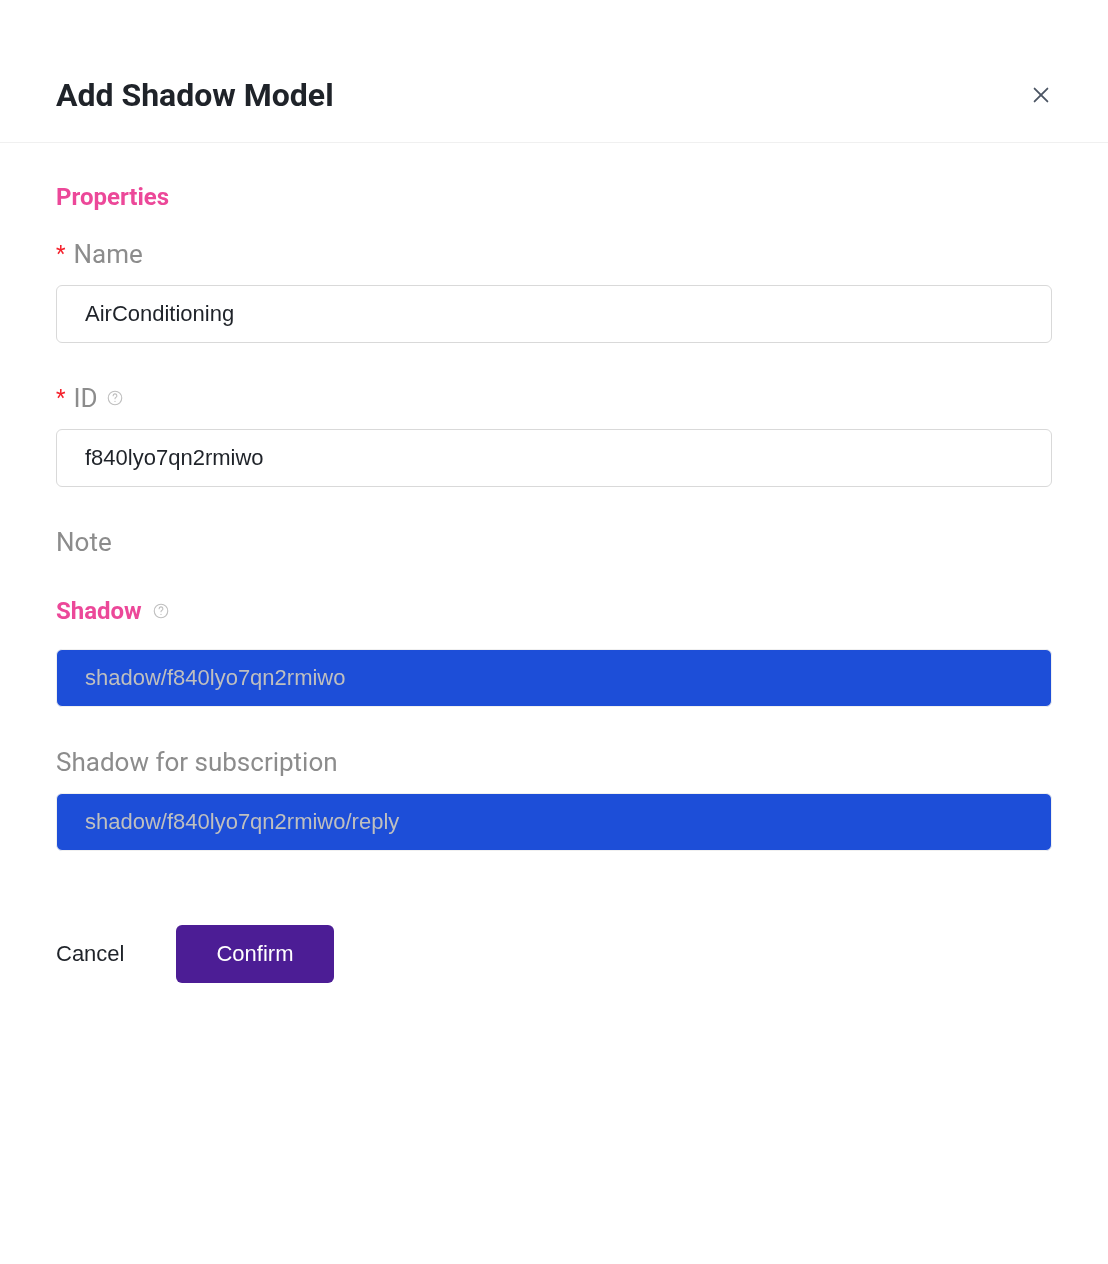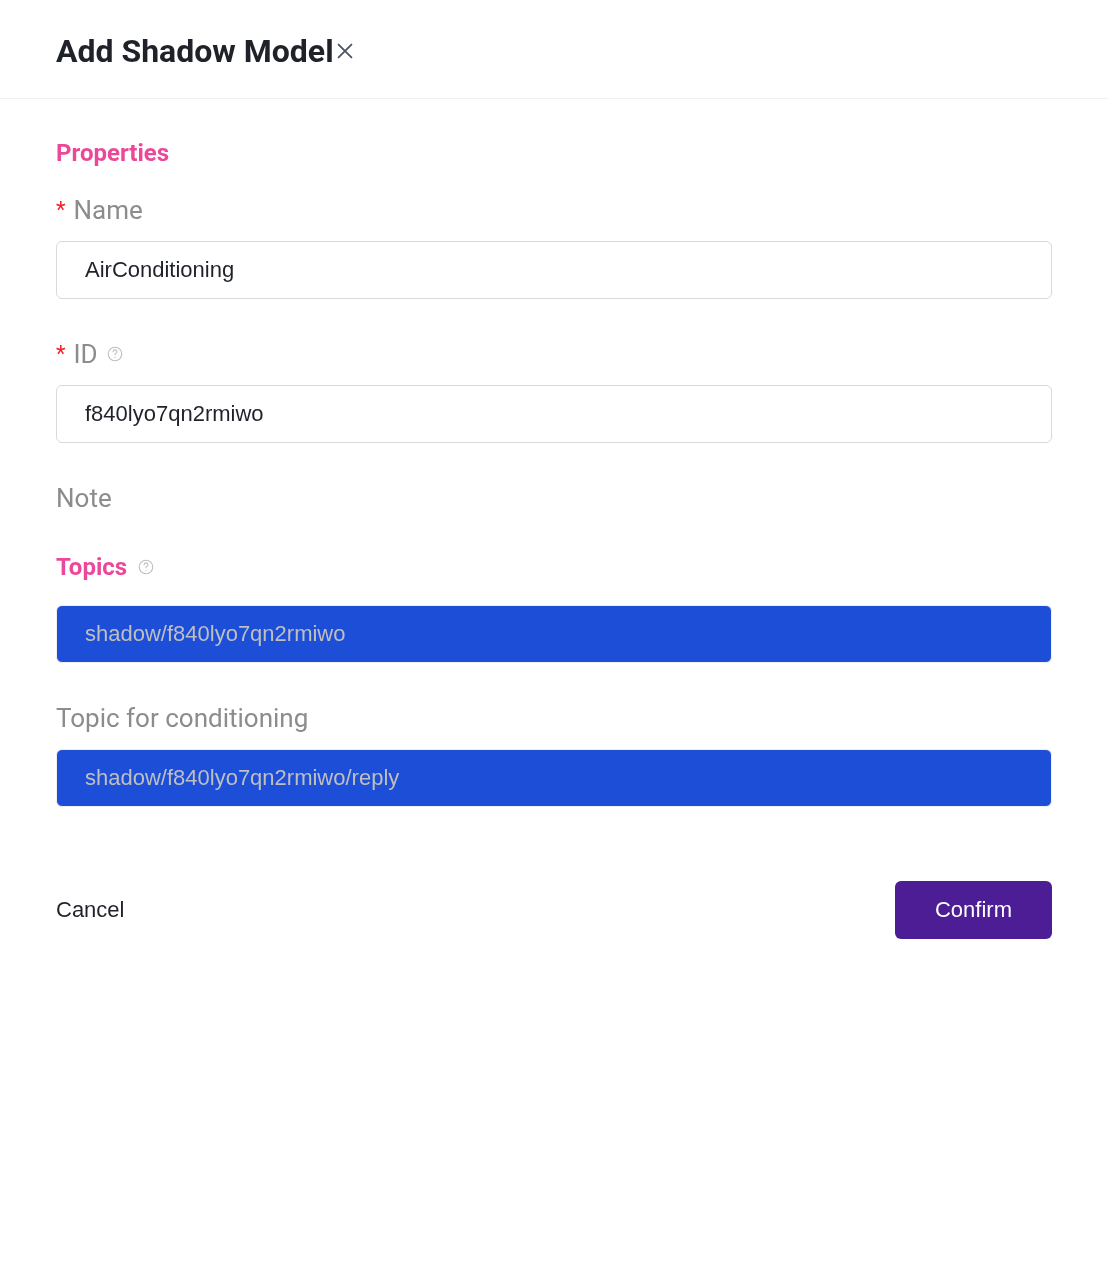--- a/index.html
+++ b/index.html
@@ -8,23 +8,25 @@
       padding: 0;
     }
     body {
       font-family: -apple-system, BlinkMacSystemFont, "Segoe UI", Roboto, "Helvetica Neue", Arial, sans-serif;
       background: #ffffff;
       color: #1f2329;
       width: 1108px;
     }
     .modal-header {
       display: flex;
+      justify-content: space-between;
       align-items: center;
       padding: 32px 56px 28px 56px;
       border-bottom: 1px solid #f0f0f0;
+      margin-top: 44px;
     }
     .modal-title {
       font-size: 32px;
       font-weight: 700;
       color: #1f2329;
     }
     .close-btn {
       cursor: pointer;
       color: #4b5563;
       display: flex;
@@ -93,22 +95,23 @@
       background: #1d4ed8;
       border: 1px solid #f0f0f0;
       color: #bfbfbf;
     }
     .topics-heading {
       margin-top: 10px;
       margin-bottom: 24px;
     }
     .footer-actions {
       display: flex;
-      justify-content: space-between;
-      align-items: center;
+      justify-content: flex-start;
+      align-items: center;
+      gap: 52px;
       padding: 34px 0 0 0;
     }
     .btn-cancel {
       font-size: 22px;
       color: #1f2329;
       background: transparent;
       border: none;
       cursor: pointer;
     }
     .btn-confirm {
@@ -164,37 +167,37 @@
     <input type="text" class="text-input" value="f840lyo7qn2rmiwo" style="">
   </div>
 
   <div class="form-group">
     <div class="label-row">
       <span class="field-label">Note</span>
     </div>
   </div>
 
   <h2 class="section-heading topics-heading">
-    <span>Topics</span>
+    <span>Shadow</span>
     <span class="help-icon">
       <svg viewBox="0 0 24 24" fill="none" stroke="currentColor" stroke-width="1.5">
         <circle cx="12" cy="12" r="9"></circle>
         <path d="M9.5 9a2.5 2.5 0 1 1 3.5 2.3c-.8.4-1 .9-1 1.7" stroke-linecap="round"></path>
         <circle cx="12" cy="16.5" r="0.8" fill="currentColor" stroke="none"></circle>
       </svg>
     </span>
   </h2>
 
   <div class="form-group">
     <input type="text" class="text-input readonly" readonly="" value="shadow/f840lyo7qn2rmiwo" style="">
   </div>
 
   <div class="form-group">
     <div class="label-row">
-      <span class="field-label">Topic for conditioning</span>
+      <span class="field-label">Shadow for subscription</span>
     </div>
     <input type="text" class="text-input readonly" readonly="" value="shadow/f840lyo7qn2rmiwo/reply" style="">
   </div>
 
   <div class="footer-actions">
     <button class="btn-cancel">Cancel</button>
     <button class="btn-confirm">Confirm</button>
   </div>
 
 </div>

